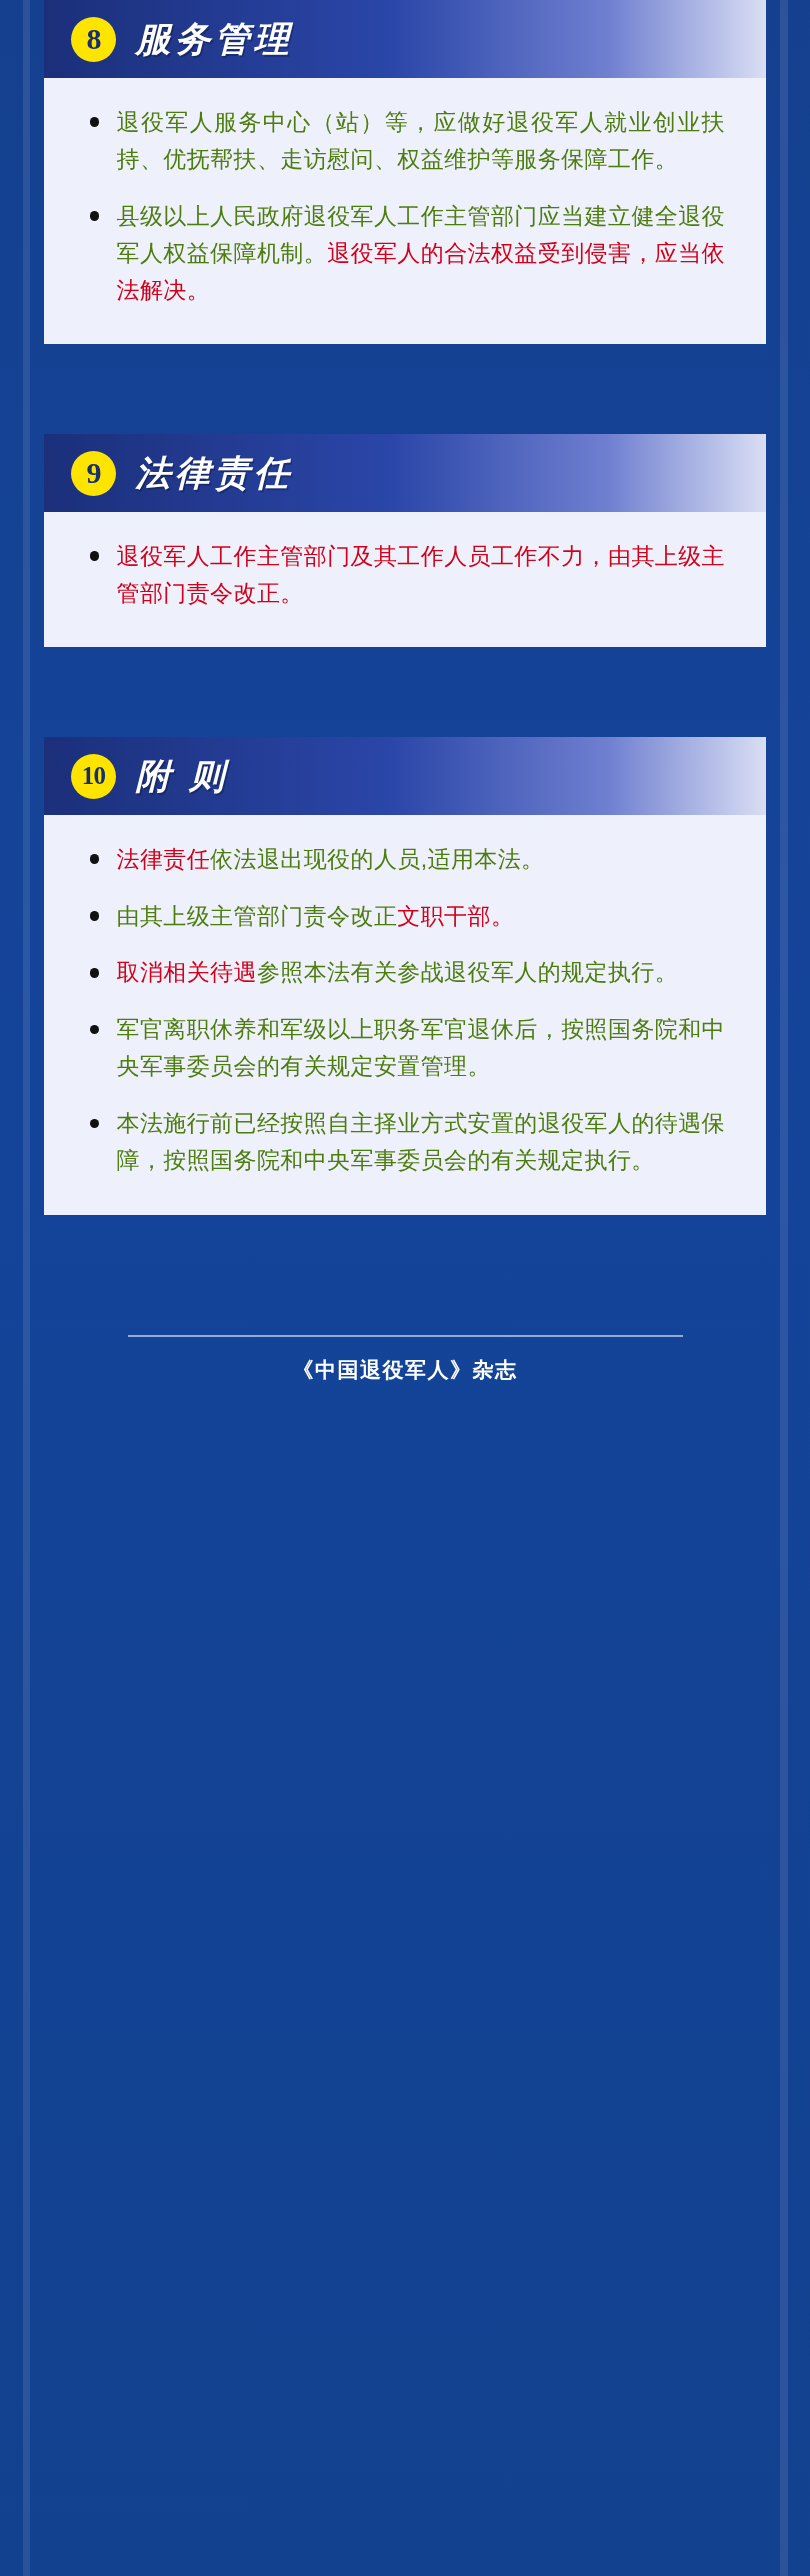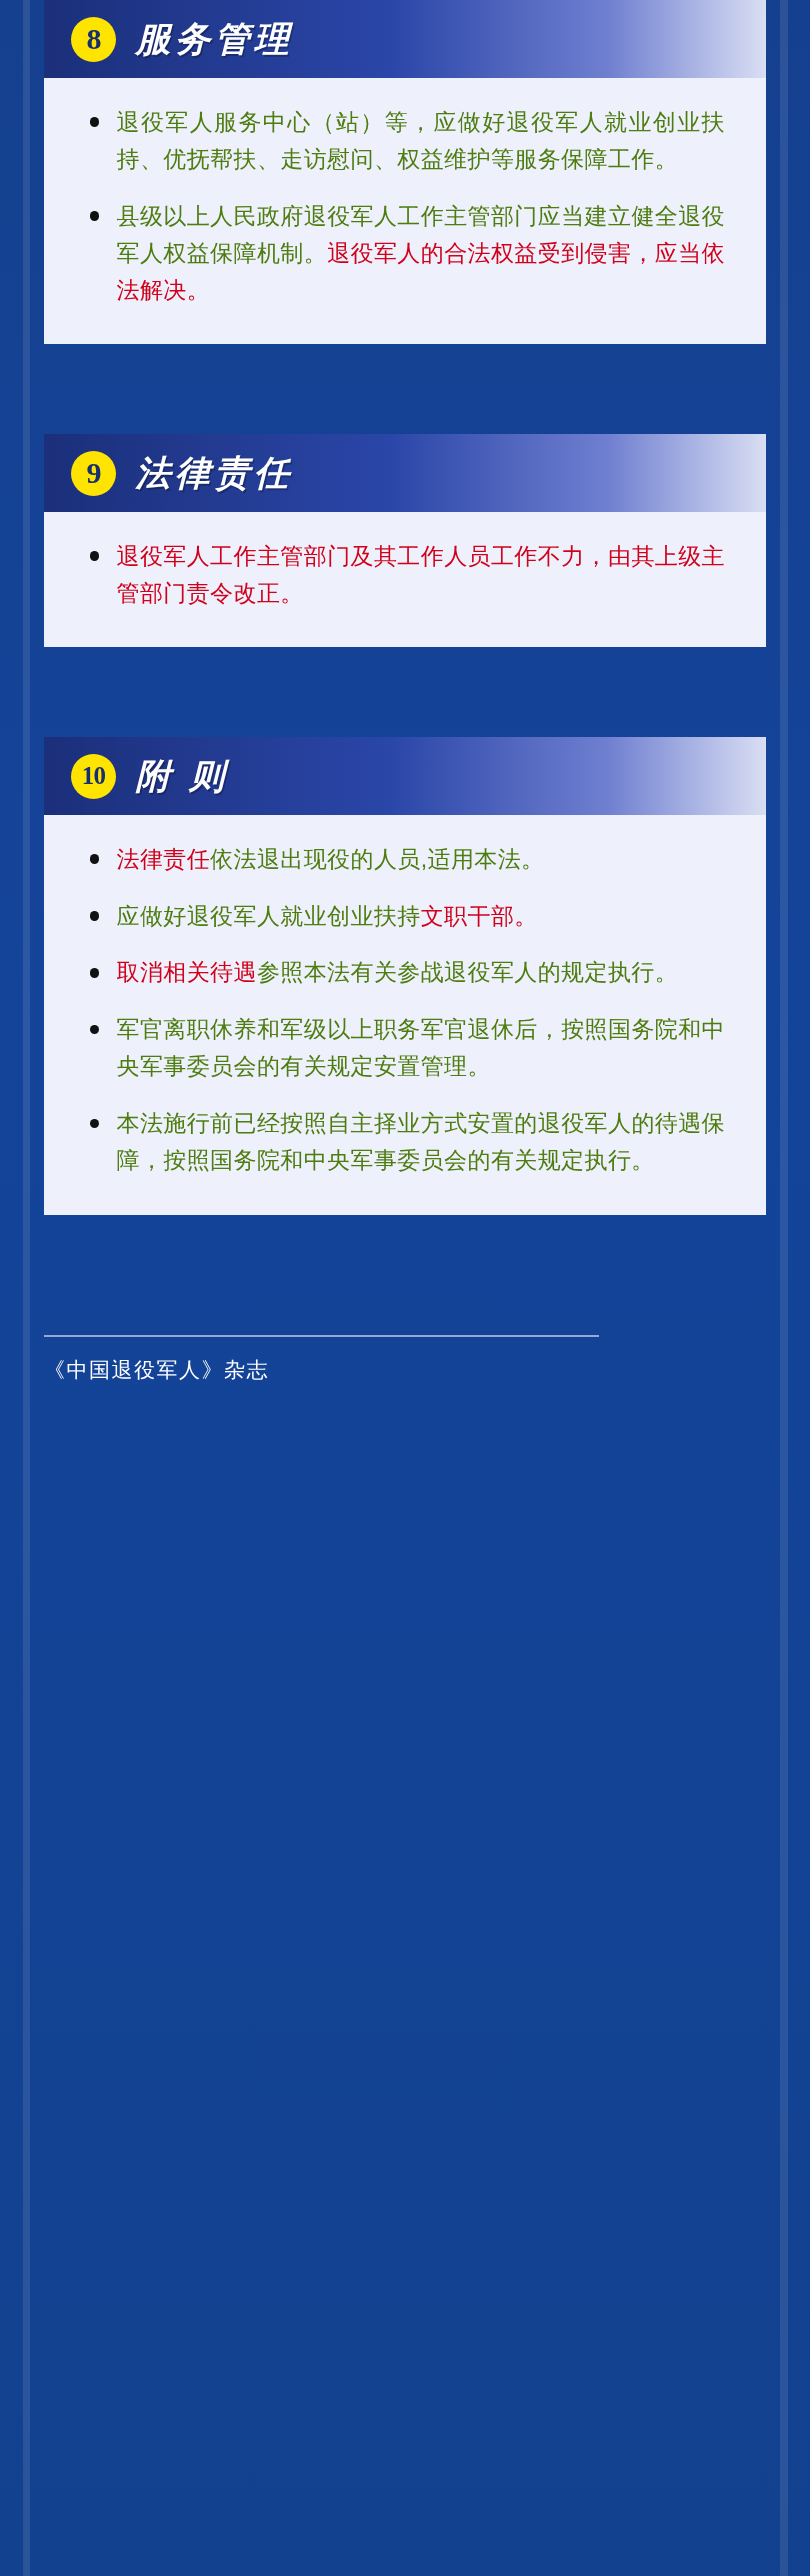--- a/index.html
+++ b/index.html
@@ -103,21 +103,23 @@
     top: 13.5px;
     width: 9.8px;
     height: 9.8px;
     border-radius: 50%;
     background: #111111;
   }
   .red { color: #d0021b; }
   .blue-strong { color: #4d7c0f; }
 
   .footer {
+    text-align: center;
     padding: 30px 0 41px 0;
+    font-weight: bold;
   }
   .footer .fline {
     display: inline-block;
     color: #ffffff;
     font-size: 21px;
     letter-spacing: 1.5px;
     border-top: 2.3px solid rgba(255,255,255,0.55);
     padding-top: 19.5px;
     min-width: 555px;
   }
@@ -164,21 +166,21 @@
     <div class="sec-head">
       <div class="badge wide">10</div>
       <div class="sec-title">附 则</div>
     </div>
     <div class="sec-body">
       <ul class="items">
         <li>
           <span class="red">法律责任</span><span class="blue-strong">依法退出现役的人员,适用本法。</span>
         </li>
         <li>
-          <span class="blue-strong">应做好退役军人就业创业扶持</span><span class="red">文职干部。</span>
+          <span class="blue-strong">由其上级主管部门责令改正</span><span class="red">文职干部。</span>
         </li>
         <li>
           <span class="red">取消相关待遇</span><span class="blue-strong">参照本法有关参战退役军人的规定执行。</span>
         </li>
         <li>
           <span class="blue-strong">军官离职休养和军级以上职务军官退休后，按照国务院和中央军事委员会的有关规定安置管理。</span>
         </li>
         <li>
           <span class="blue-strong">本法施行前已经按照自主择业方式安置的退役军人的待遇保障，按照国务院和中央军事委员会的有关规定执行。</span>
         </li>

